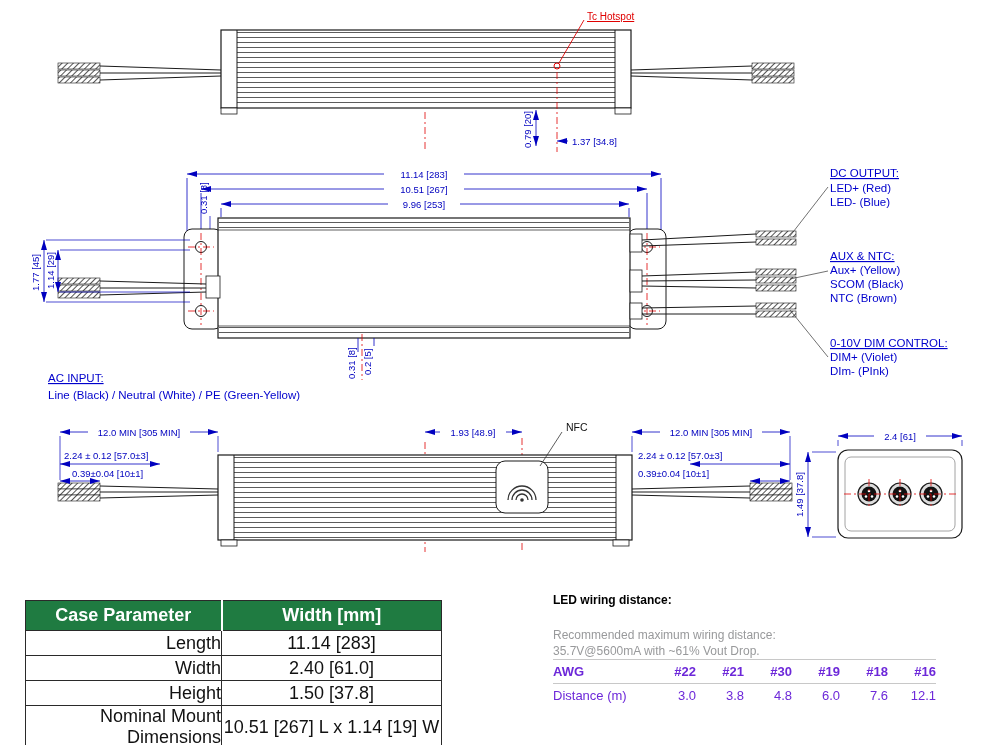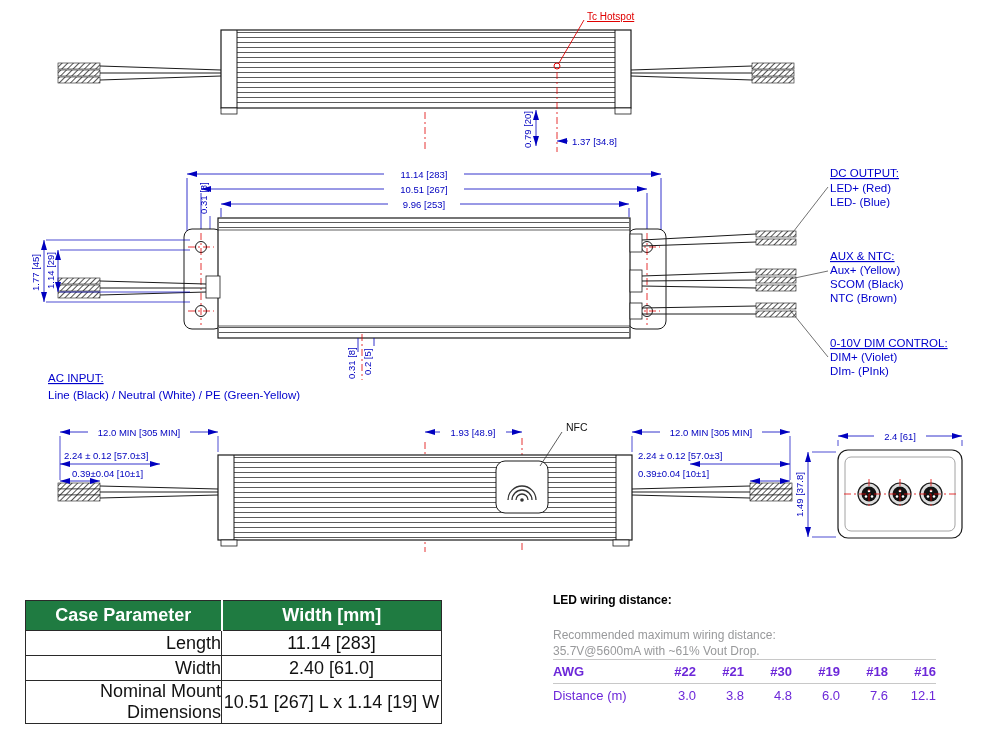--- a/index.html
+++ b/index.html
@@ -352,20 +352,24 @@
     <th>Case Parameter</th>
     <th class="c2">Width [mm]</th>
   </tr>
   <tr>
     <td class="param">Length</td>
     <td class="val">11.14 [283]</td>
   </tr>
   <tr>
     <td class="param">Width</td>
     <td class="val">2.40 [61.0]</td>
+  </tr>
+  <tr>
+    <td class="param">Height</td>
+    <td class="val">1.50 [37.8]</td>
   </tr>
   <tr>
     <td class="param">Nominal Mount Dimensions</td>
     <td class="val">10.51 [267] L x 1.14 [19] W</td>
   </tr>
 </tbody>
   </table>
 
 <div class="wiring">
   <h2>LED wiring distance:</h2>

